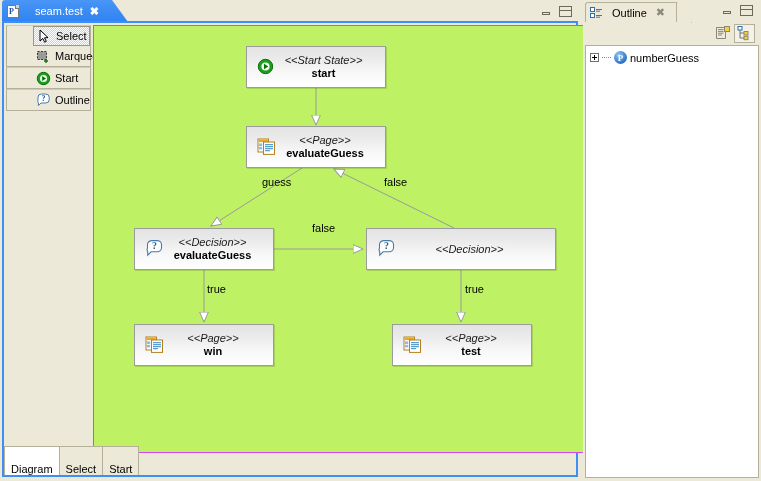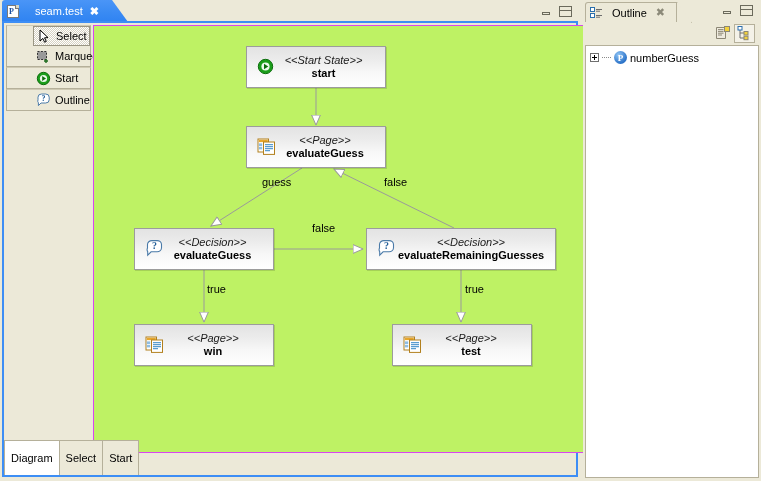--- a/index.html
+++ b/index.html
@@ -102,21 +102,21 @@
 
   
   #edges{position:absolute;left:0;top:0;width:479px;height:426px;pointer-events:none;}
   .edge-label{
     position:absolute;font-size:11px;color:#000;background:transparent;white-space:nowrap;
   }
 
   
   #bottom-tabs{position:absolute;left:4px;top:455px;height:20px;display:flex;align-items:flex-end;}
   .btab{
-    height:35px;padding:0 6px;display:flex;align-items:center;font-size:11px;
+    height:29px;padding:0 6px;display:flex;align-items:flex-end;font-size:11px;
     border:1px solid #b5b09a;border-bottom:none;background:#ece9d8;margin-right:-1px;cursor:pointer;
     box-sizing:border-box;
   }
   .btab.active{background:#ffffff;border-color:#b5b09a;}
 
   
   #outline-part{position:absolute;left:583px;top:0;width:178px;height:481px;background:#ece9d8;}
   #outline-tabrow{position:absolute;left:0;top:0;width:178px;height:22px;}
   #outline-tab{
     position:absolute;left:2px;top:2px;height:20px;width:92px;
@@ -298,21 +298,20 @@
 
       <div class="node" style="left:272px;top:202px;width:190px;height:42px;">
         <span class="nd-icon">
           <svg width="19" height="19" viewBox="0 0 19 19">
             <path d="M2.5 5.6 a4.4 4 0 0 1 4.4 -4 h5.2 a4.4 4 0 0 1 4.4 4 v3.2 a4.4 4 0 0 1 -4.4 4 h-6 l-3.4 3.4 v-3.6 a4 3.8 0 0 1 -0.2 -3.6 z" fill="#ffffff" stroke="#4a7aa8" stroke-width="1.1"></path>
             <text x="9.5" y="10.4" font-size="10" font-weight="bold" fill="#1f5b96" text-anchor="middle" font-family="Liberation Serif, serif">?</text>
           </svg>
         </span>
         <span class="nd-text">
           <span class="stereo">&lt;&lt;Decision&gt;&gt;</span>
-          <span class="nname">evaluateRemainingGuesses</span>
         </span>
       </div>
 
       <div class="node" style="left:40px;top:298px;width:140px;height:42px;">
         <span class="nd-icon">
           <svg width="20" height="19" viewBox="0 0 20 19">
             <rect x="1" y="2" width="10.5" height="13" fill="#ffffff" stroke="#b2801e" stroke-width="1"></rect>
             <rect x="1.8" y="2.8" width="9" height="2.3" fill="#e8a72b"></rect>
             <rect x="1.8" y="6.4" width="3.4" height="2.6" fill="#8fbde2"></rect>
             <rect x="1.8" y="9.8" width="3.4" height="2.6" fill="#8fbde2"></rect>

